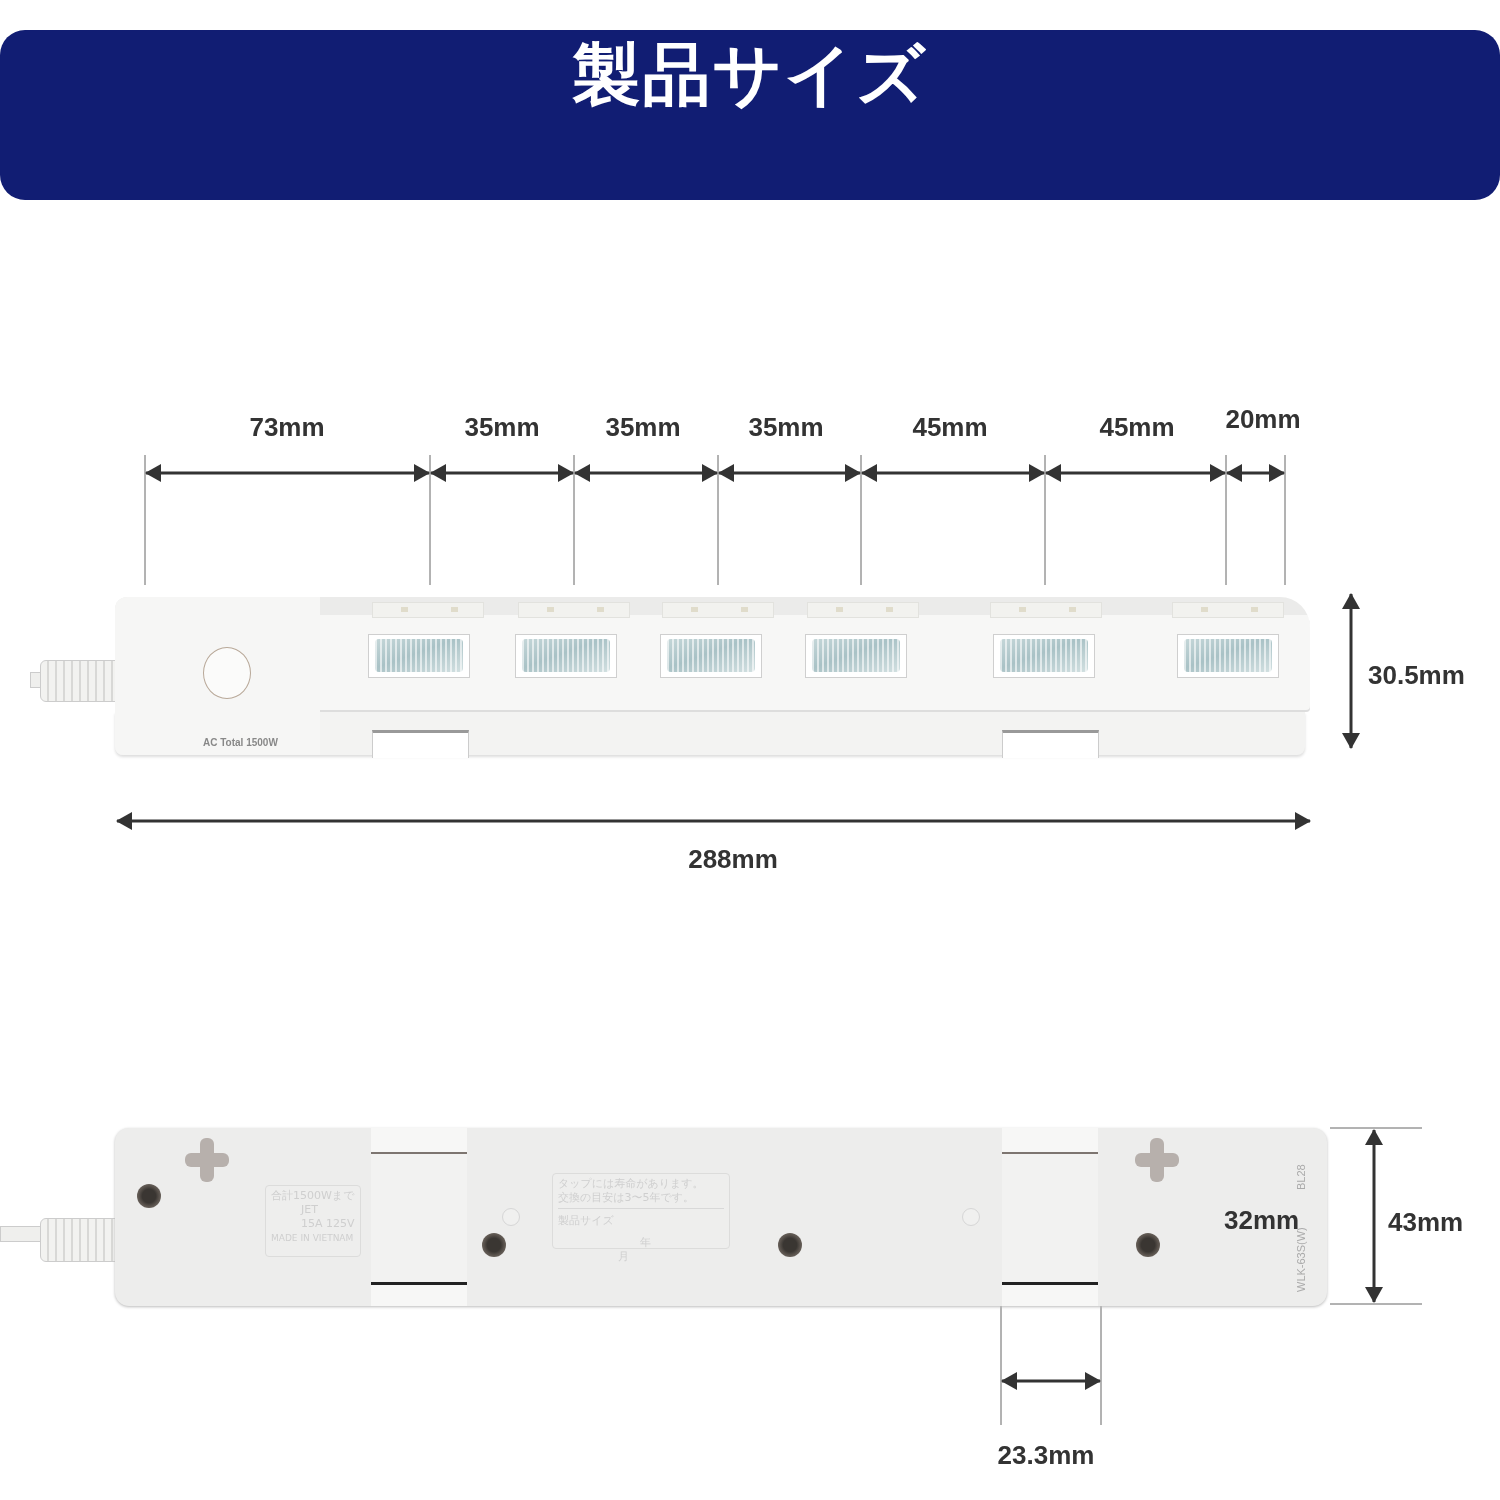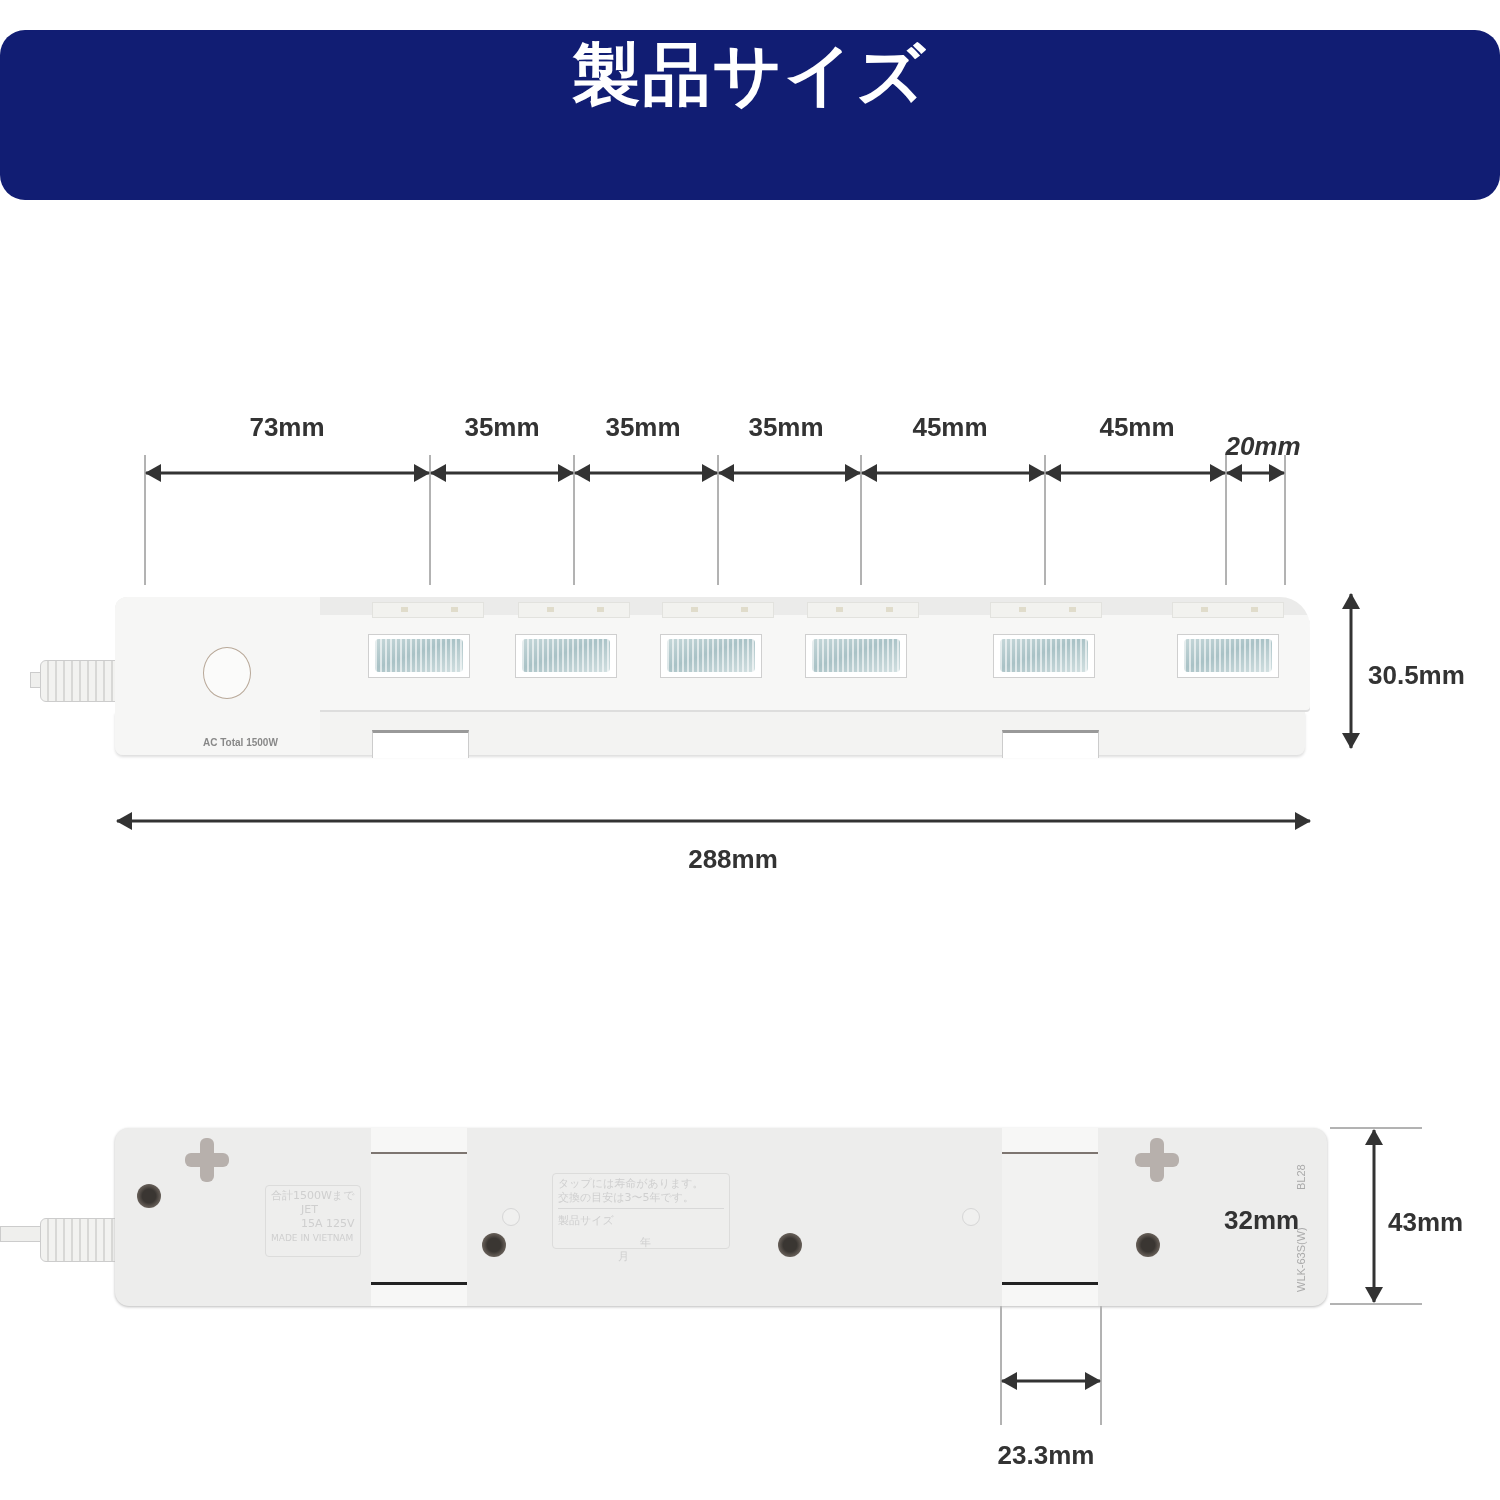--- a/index.html
+++ b/index.html
@@ -91,21 +91,21 @@
   <line x1="1172" y1="1153" x2="1172" y2="1281" stroke="#333" stroke-width="3" marker-start="url(#ahb)" marker-end="url(#ahb)"></line>
   <line x1="1002" y1="1381" x2="1100" y2="1381" stroke="#333" stroke-width="3" marker-start="url(#ahb)" marker-end="url(#ahb)"></line>
 </svg>
 
 <div class="abs dim-label" style="left:287px;top:412px;">73mm</div>
 <div class="abs dim-label" style="left:502px;top:412px;">35mm</div>
 <div class="abs dim-label" style="left:643px;top:412px;">35mm</div>
 <div class="abs dim-label" style="left:786px;top:412px;">35mm</div>
 <div class="abs dim-label" style="left:950px;top:412px;">45mm</div>
 <div class="abs dim-label" style="left:1137px;top:412px;">45mm</div>
-<div class="abs dim-label" style="left:1263px;top:431px;font-style:italic;">20mm</div>
+<div class="abs dim-label" style="left:1263px;top:404px;">20mm</div>
 
 <div class="abs dim-label-left" style="left:1368px;top:660px;">30.5mm</div>
 <div class="abs dim-label" style="left:733px;top:844px;">288mm</div>
 
 <div class="abs cord" style="left:30px;top:672px;width:95px;height:14px;border-radius:0;background:#efefed;"></div>
 <div class="abs cord" style="left:40px;top:660px;width:80px;height:40px;background:repeating-linear-gradient(90deg,#f2f2f0 0 6px,#d8d8d6 6px 8px);"></div>
 <div class="abs strip-front">
   <div class="body-top"></div>
   <div class="body-bot"></div>
   <div class="plug-head"></div>

